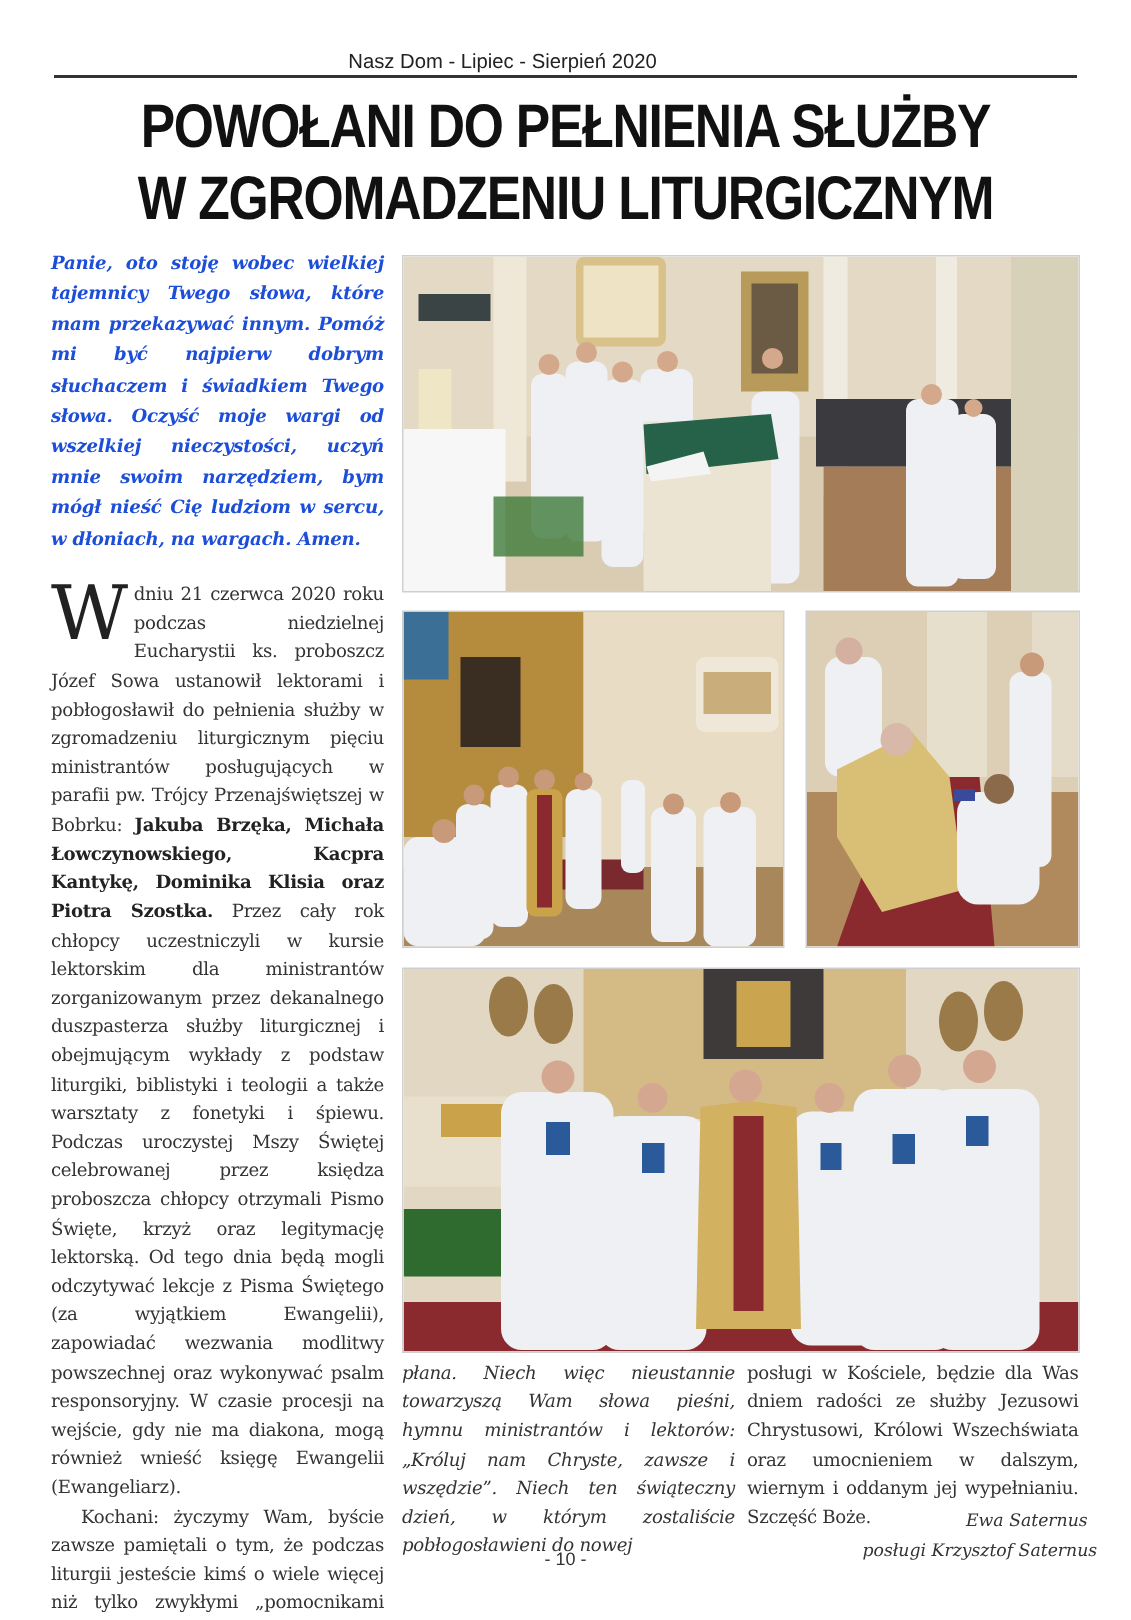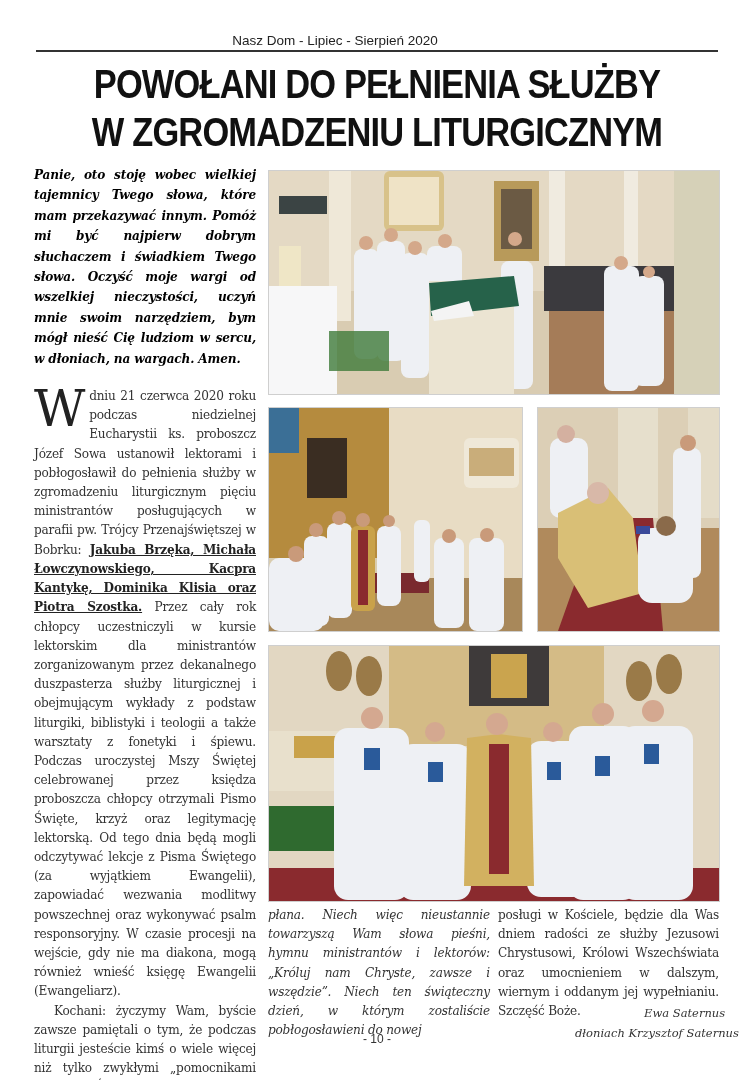--- a/index.html
+++ b/index.html
@@ -12,28 +12,28 @@
 
   .headline { position: absolute; left: 0; width: 754px; text-align: center;
               font-family: "Liberation Sans", sans-serif; font-weight: bold; color: #111;
               font-size: 41px; letter-spacing: -1px; transform: scaleX(0.84); transform-origin: center;
               line-height: 44px; white-space: nowrap; }
   .headline.l1 { top: 62px; }
   .headline.l2 { top: 110px; }
 
   .col-left { position: absolute; left: 34px; top: 165px; width: 222px; }
   .prayer { font-style: italic; font-weight: bold; font-size: 12.1px; line-height: 20.4px;
-            text-align: justify; color: #000000; margin: 0; letter-spacing: -0.15px; }
+            text-align: justify; color: #1d4ed8; margin: 0; letter-spacing: -0.15px; }
   .body-text { font-size: 12.1px; line-height: 19.2px; text-align: justify; color: #333;
                margin: 0; letter-spacing: -0.2px; }
   .lead { margin-top: 18px; }
   .dropcap { float: left; font-family: "DejaVu Serif", serif; font-size: 50px; line-height: 40px;
              margin: 2px 4px 0 0; color: #222; }
   .indent { text-indent: 20px; }
-  b.names { color: #222; text-decoration: underline; }
+  b.names { color: #222; }
 
   .photo { position: absolute; border: 1px solid #cfcfcf; overflow: hidden; }
   .photo svg { display: block; width: 100%; height: 100%; }
   .p1 { left: 268px; top: 170px; width: 450px; height: 223px; }
   .p2 { left: 268px; top: 407px; width: 253px; height: 223px; }
   .p3 { left: 537px; top: 407px; width: 181px; height: 223px; }
   .p4 { left: 268px; top: 645px; width: 450px; height: 255px; }
 
   .col-mid { position: absolute; left: 268px; top: 906px; width: 222px; font-style: italic; }
   .col-right { position: absolute; left: 498px; top: 906px; width: 221px; }
@@ -197,15 +197,15 @@
 </div>
 
 <div class="col-mid">
   <p class="body-text">płana. Niech więc nieustannie towarzyszą Wam słowa pieśni, hymnu ministrantów i lektorów: „Króluj nam Chryste, zawsze i wszędzie”. Niech ten świąteczny dzień, w którym zostaliście pobłogosławieni do nowej</p>
 </div>
 <div class="col-right">
   <p class="body-text">posługi w Kościele, będzie dla Was dniem radości ze służby Jezusowi Chrystusowi, Królowi Wszechświata oraz umocnieniem w dalszym, wiernym i oddanym jej wypełnianiu. Szczęść Boże.</p>
 </div>
 
 <div class="sig sig-author">Ewa Saternus</div>
-<div class="sig sig-photo">dłoniach Krzysztof Saternus</div>
+<div class="sig sig-photo">posługi Krzysztof Saternus</div>
 
 <div class="folio">- 10 -</div>
 
 </body></html>

